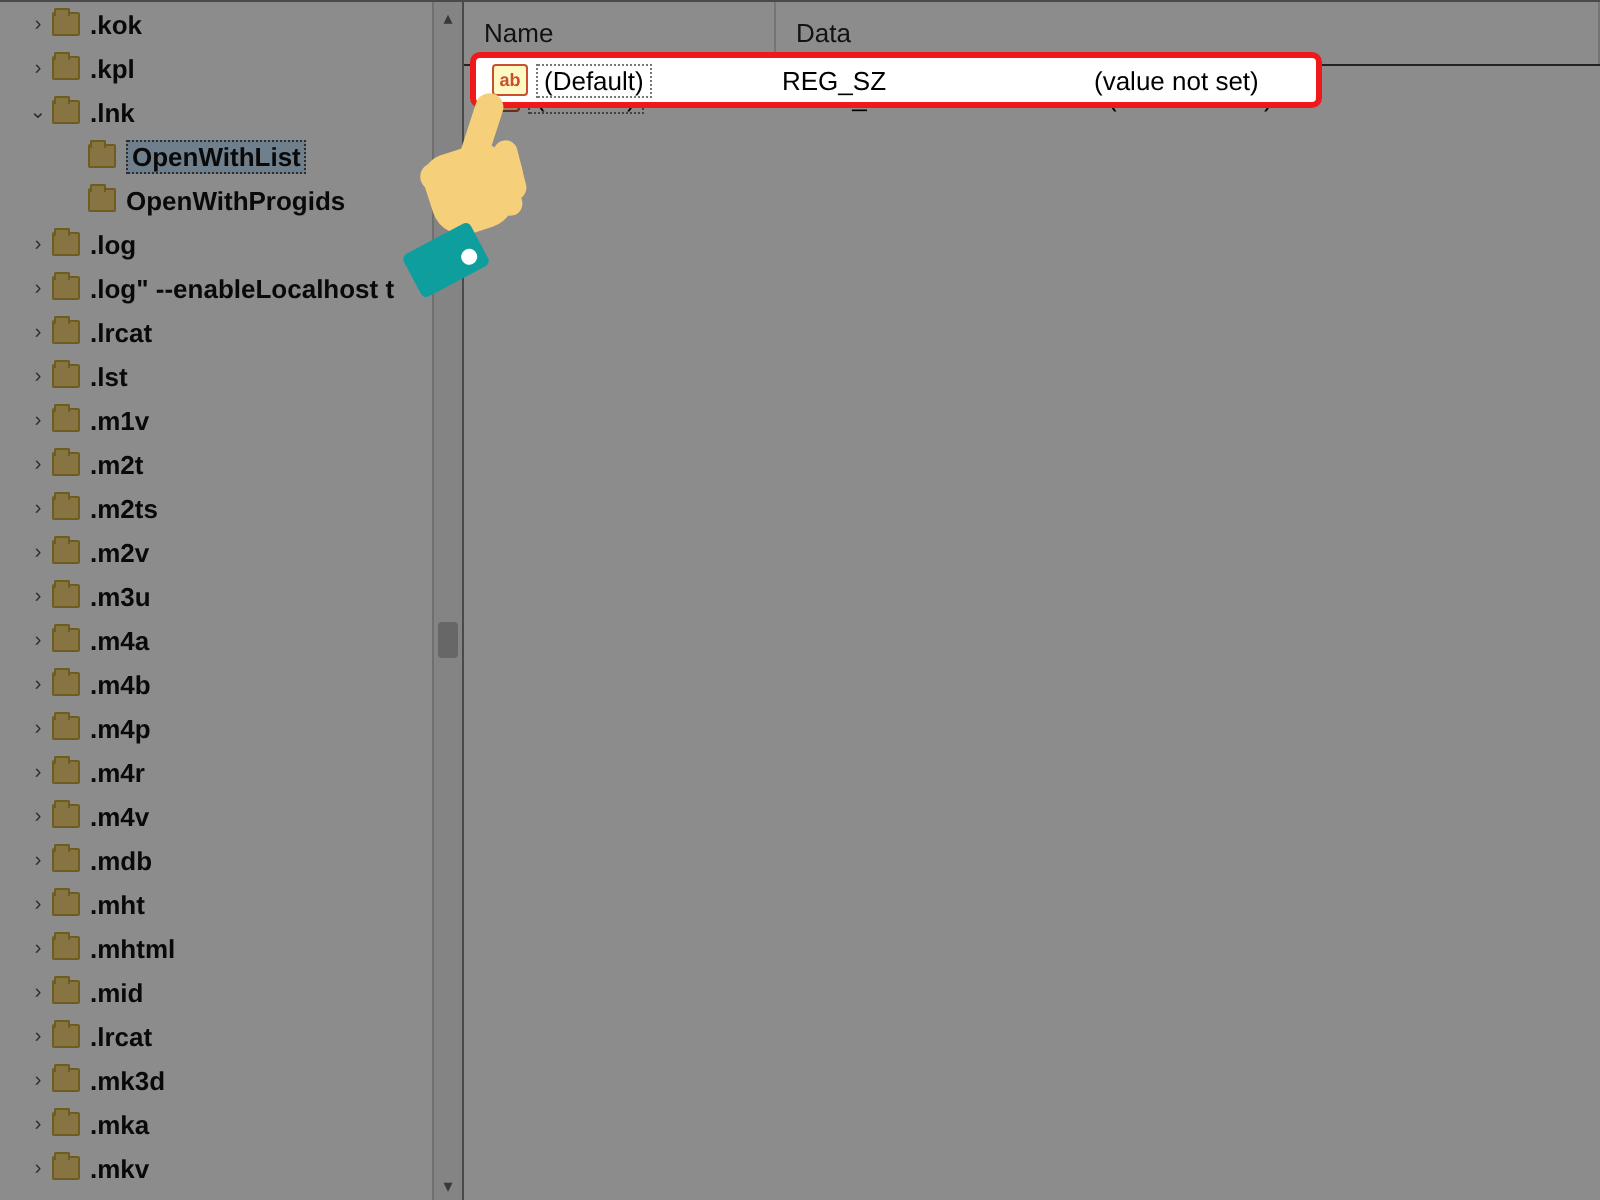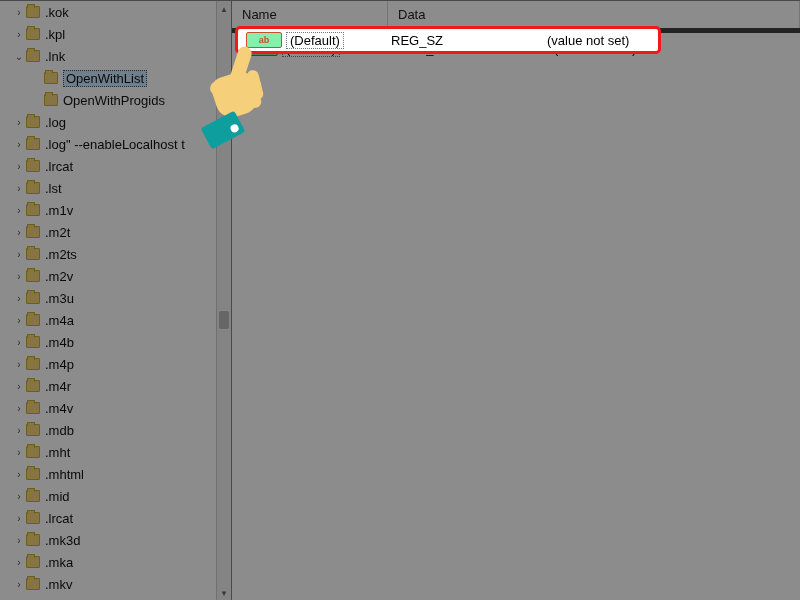--- a/index.html
+++ b/index.html
@@ -89,20 +89,21 @@
     position: absolute;
     top: -3px; left: 0;
     width: 6px; height: 3px;
     background: #f5d67b;
     border: 1px solid #c9a93a;
     border-bottom: none;
     border-radius: 1px 1px 0 0;
   }
   .tree-item .label {
     color: #111;
+    font-weight: bold;
   }
   .tree-item.selected .label {
     background: #cde8ff;
     border: 1px dotted #555;
     padding: 0 2px;
   }
   
   .indent { display:inline-block; }
 
   
@@ -110,21 +111,21 @@
     flex: 1;
     height: 100%;
     background: #fff;
     display: flex;
     flex-direction: column;
   }
   .col-headers {
     display: flex;
     height: 32px;
     align-items: center;
-    border-bottom: 5px solid #404040;
+    border-bottom: 1px solid #404040;
     background: #fff;
   }
   .col-headers .col {
     padding: 0 10px;
     color: #222;
     border-right: 1px solid #d6d6d6;
     height: 100%;
     display: flex;
     align-items: center;
   }
@@ -144,22 +145,22 @@
   }
   .value-row .vcell { padding: 0 10px; }
   .value-row .vname { width: 156px; display:flex; align-items:center; gap:4px;}
   .value-row .vtype { width: 156px; }
   .value-row .vdata { flex:1; }
   .value-name-box {
     border: 1px dotted #777;
     padding: 0 3px;
   }
   .value-icon {
-    width: 36px; height: 16px;
-    background: #86efac;
+    width: 18px; height: 16px;
+    background: #fef9c3;
     border: 1px solid #c94f2f;
     border-radius: 2px;
     display: inline-flex;
     align-items:center;
     justify-content:center;
     font-size: 9px;
     font-weight: bold;
     color: #c94f2f;
     flex-shrink:0;
   }

